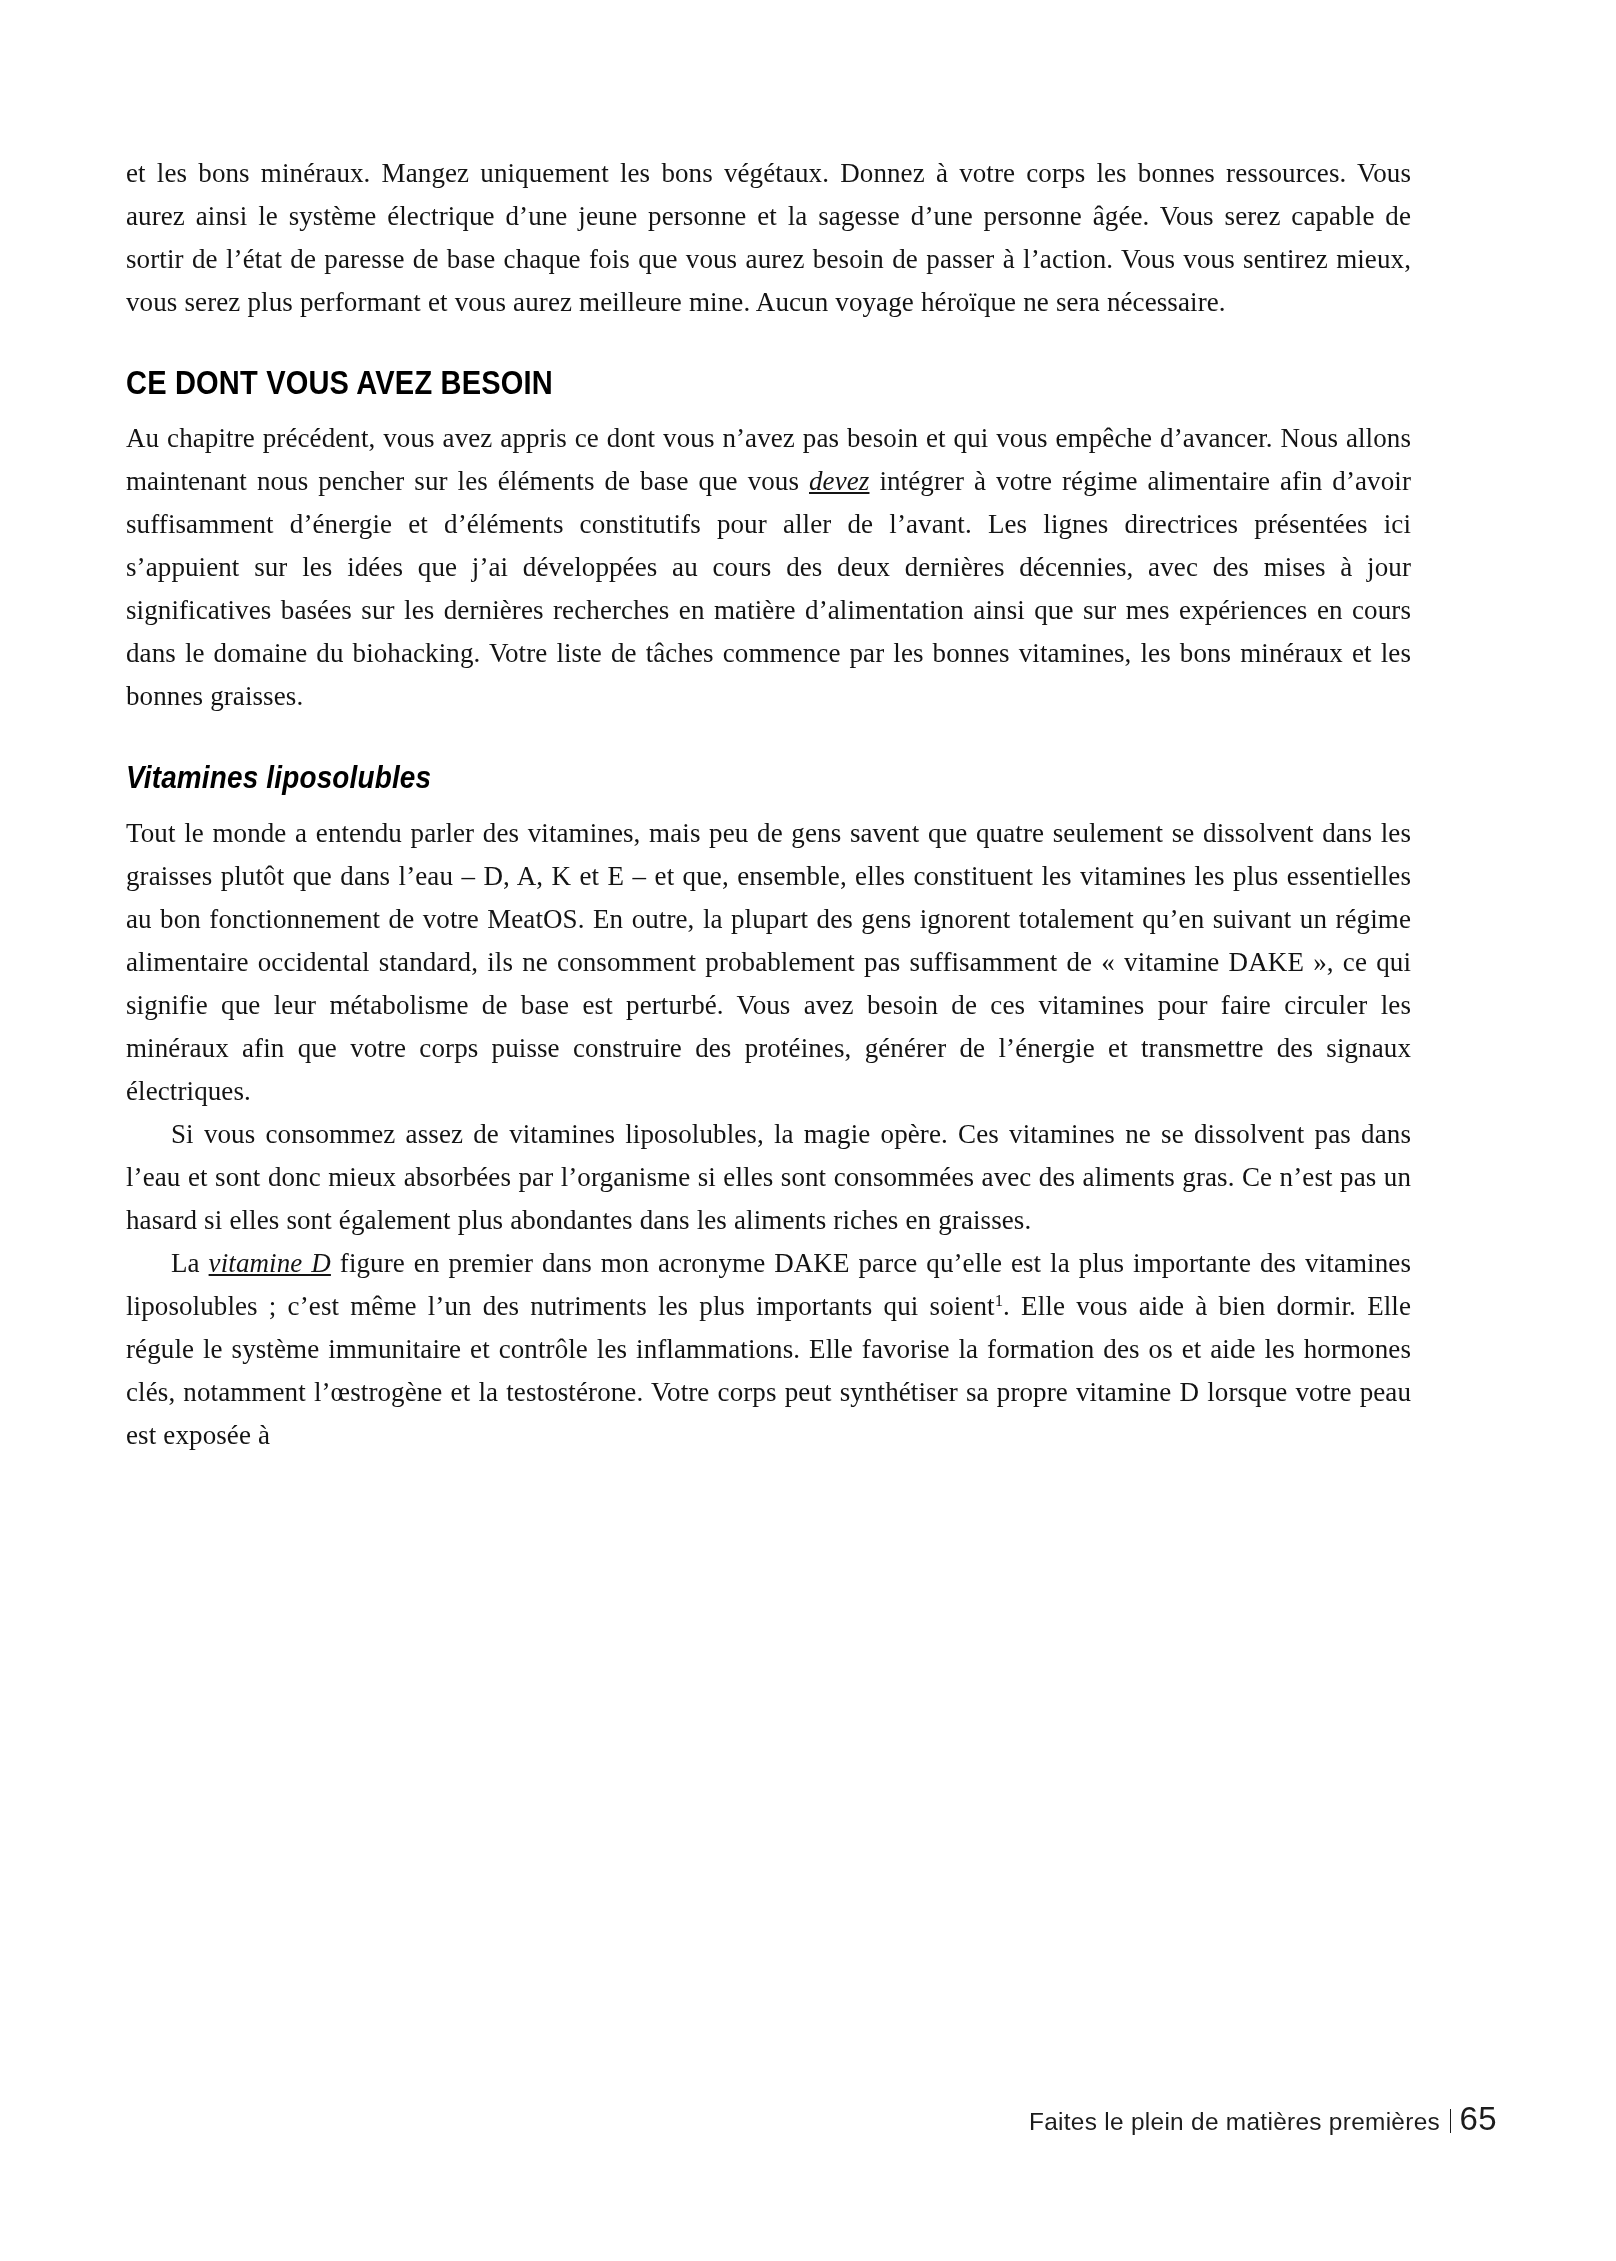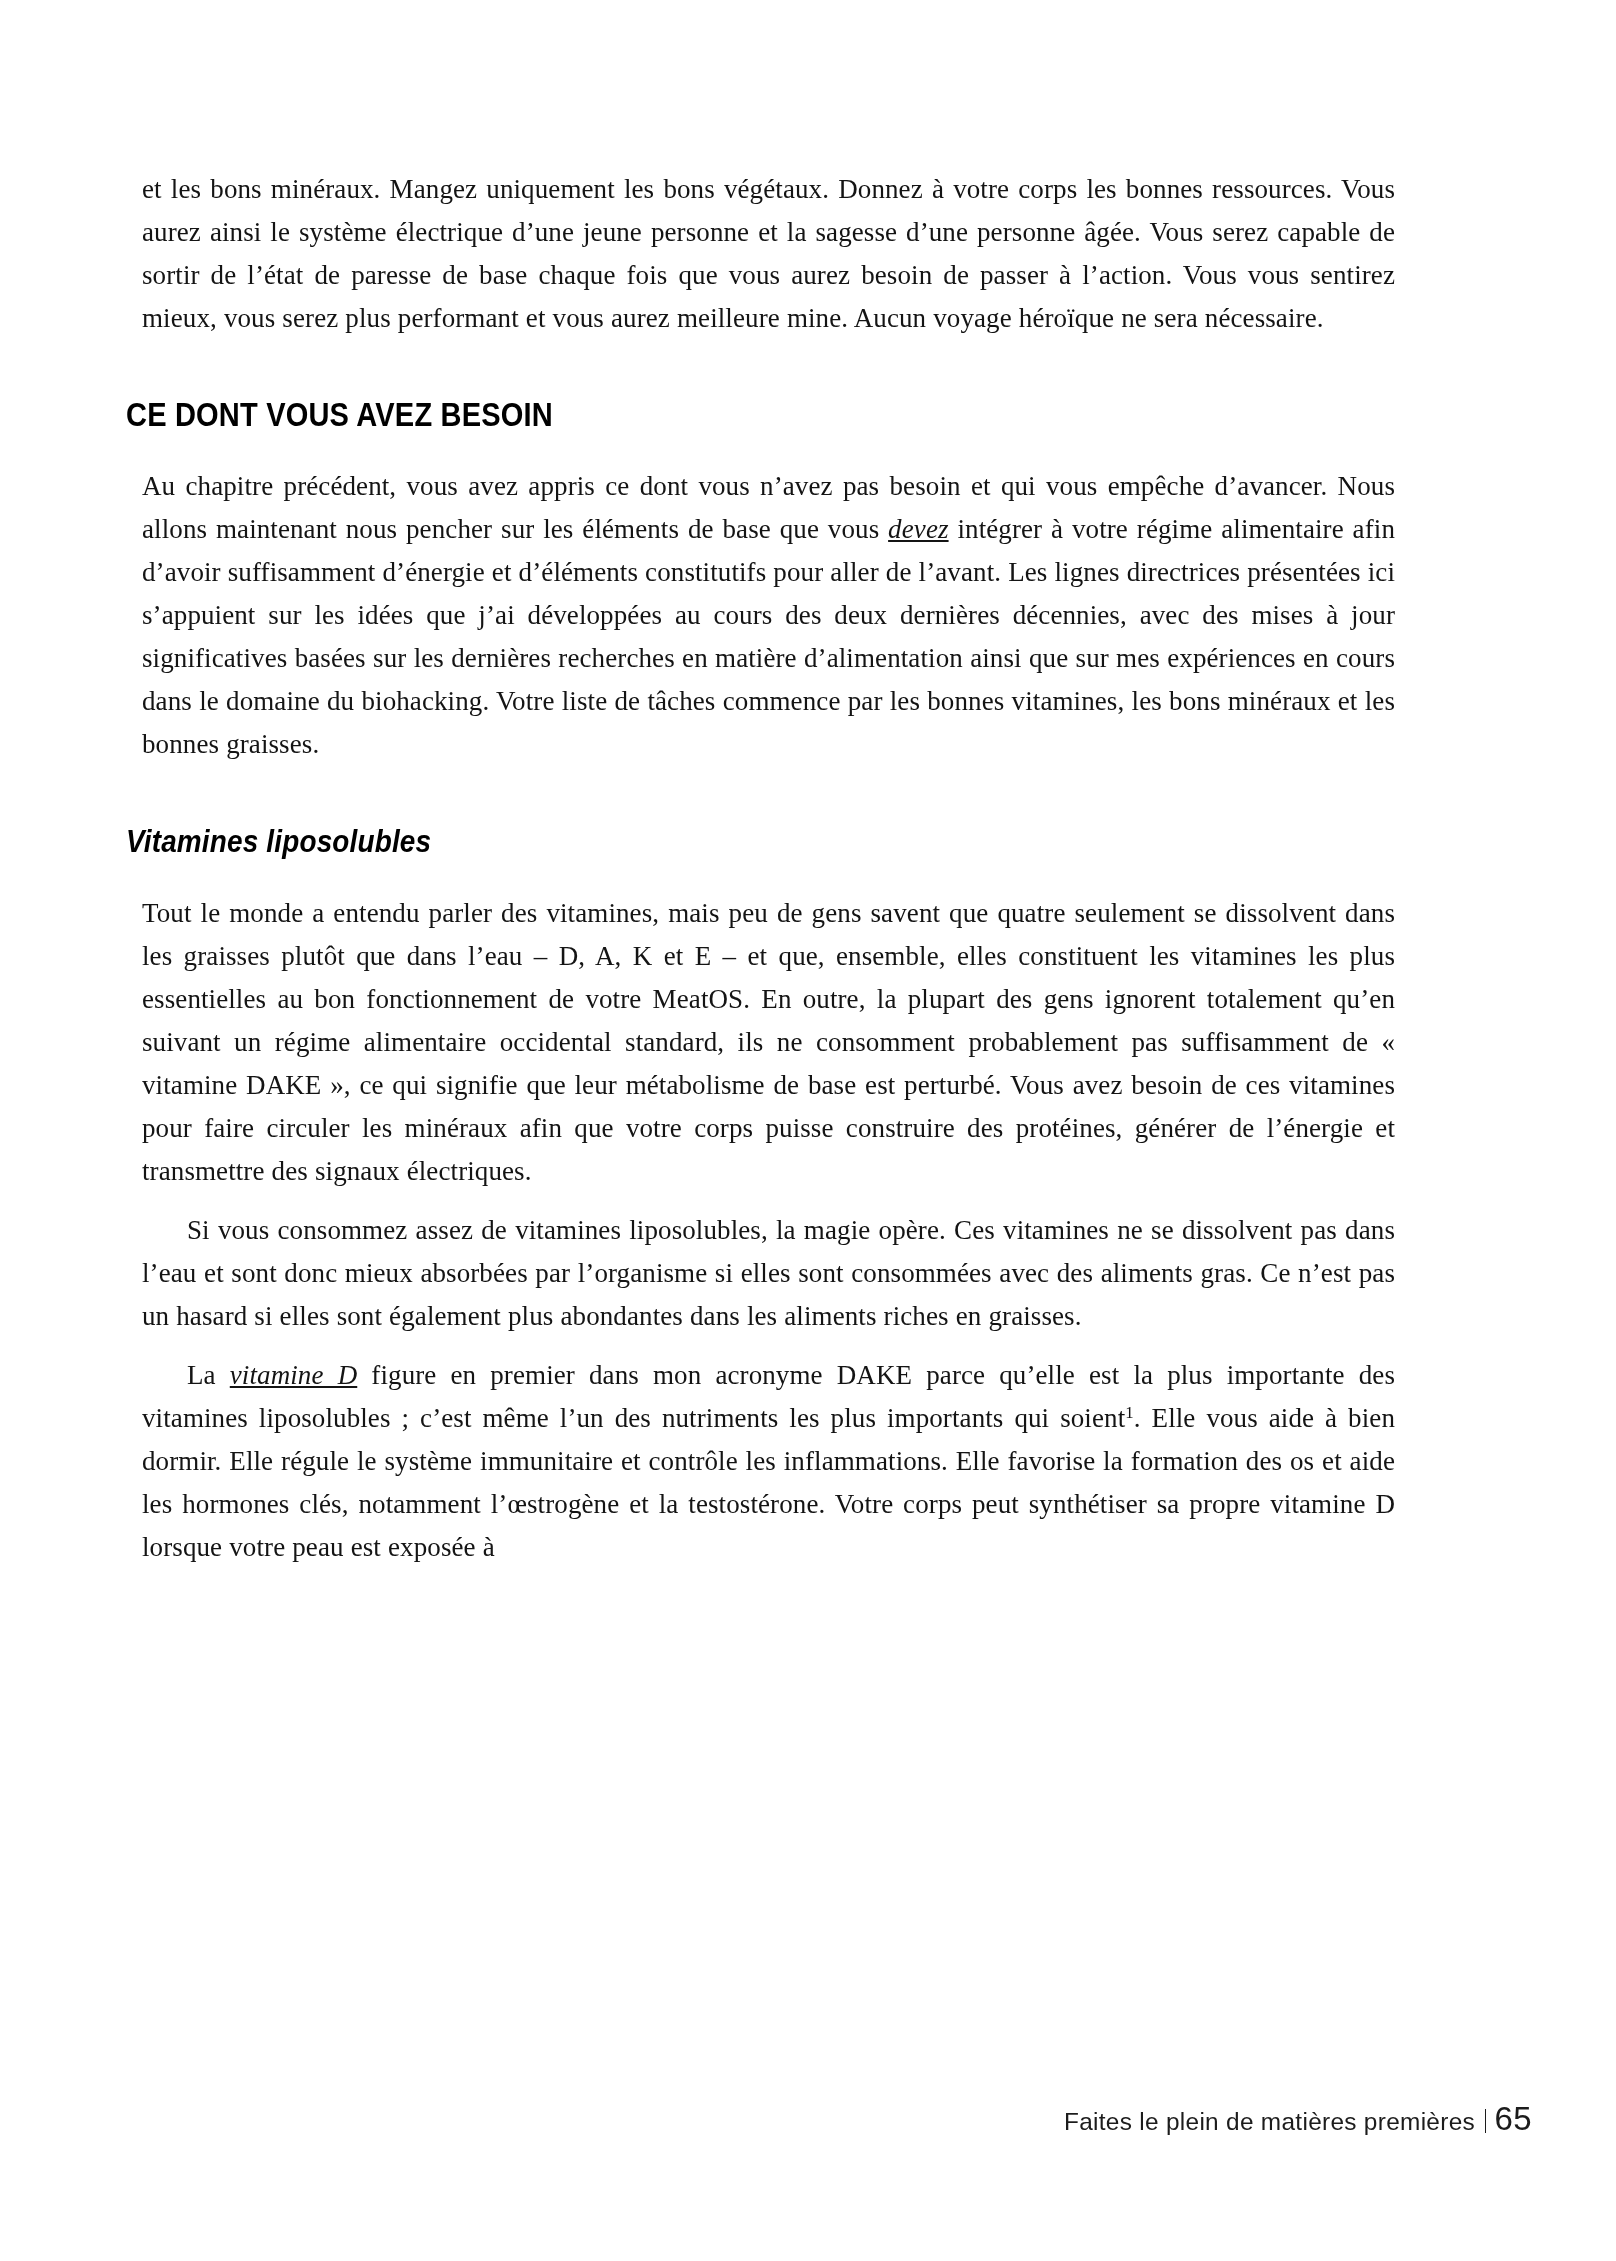--- a/index.html
+++ b/index.html
@@ -28,21 +28,21 @@
 
   
   .column {
     position: absolute;
     left: 126px;
     top: 152px;
     width: 1285px;
   }
 
   p.body-text {
-    margin: 16px;
+    margin: 0;
     font-size: 27px;
     line-height: 43px;
     text-align: justify;
     text-justify: inter-word;
     hyphens: none;
     letter-spacing: 0.1px;
     word-spacing: 0.2px;
   }
 
   p.body-text.indent {
@@ -88,21 +88,21 @@
     line-height: 0;
   }
 
   
   .footer {
     position: absolute;
     left: 0;
     top: 2100px;
     width: 1617px;
     text-align: right;
-    padding-right: 85px;
+    padding-right: 120px;
     box-sizing: border-box;
     font-family: "Liberation Sans Narrow", "Liberation Sans", "DejaVu Sans", sans-serif;
     font-weight: 300;
     color: #1c1c1c;
     white-space: nowrap;
   }
   .footer-title {
     font-size: 24.4px;
     letter-spacing: 0.3px;
   }

